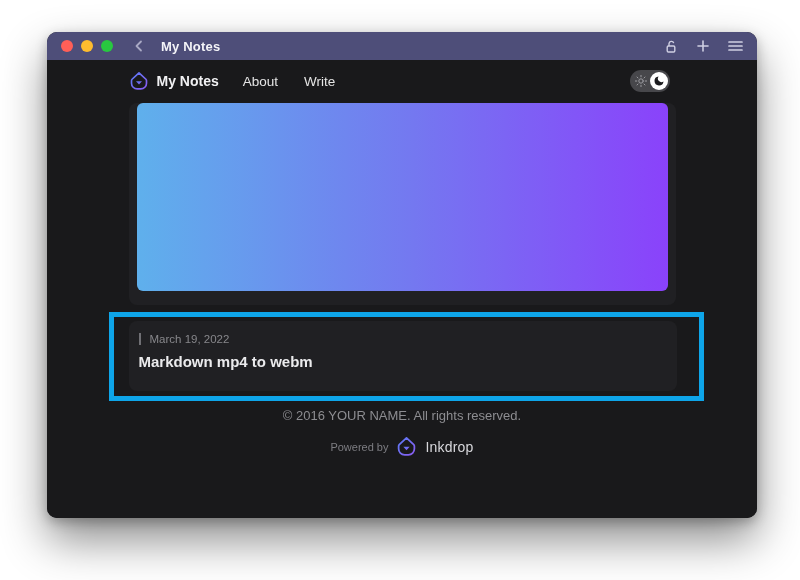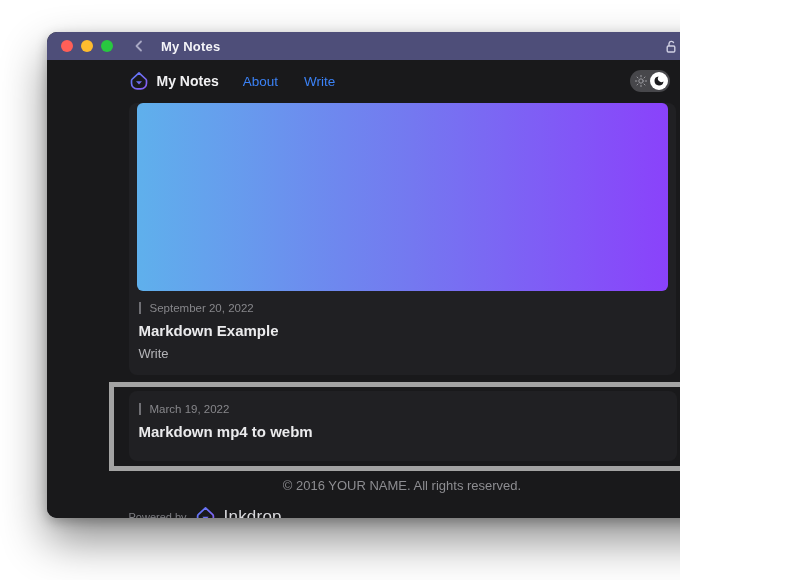--- a/index.html
+++ b/index.html
@@ -1,17 +1,17 @@
 <!DOCTYPE html>
 <html><head>
 <meta charset="utf-8">
 <style>
   * { margin:0; padding:0; box-sizing:border-box; }
   html,body { width:800px; height:580px; background:#ffffff; font-family:"Liberation Sans", sans-serif; }
-  .stage { position:relative; width:680px; height:580px; background:#ffffff; overflow:hidden; }
+  .stage { position:relative; width:800px; height:580px; background:#ffffff; overflow:hidden; }
 
   
   .window {
     position:absolute; left:47px; top:32px; width:710px; height:486px;
     border-radius:10px; background:#19191b; overflow:hidden;
     box-shadow:0 22px 45px rgba(0,0,0,.45), 0 4px 12px rgba(0,0,0,.25);
     display:flex; flex-direction:column;
   }
   .titlebar {
     height:28px; flex:0 0 28px; background:#4e4e79;
@@ -28,21 +28,21 @@
   .tb-icon { display:flex; align-items:center; justify-content:center; width:16px; height:16px; cursor:default; }
 
   
   .page { flex:1; background:#19191b; overflow:hidden; }
   .container { width:547px; margin:0 auto; }
 
   .site-header { height:42px; display:flex; align-items:center; }
   .brand { display:flex; align-items:center; gap:8px; cursor:pointer; }
   .brand-label { font-size:14px; font-weight:bold; color:#f1f1f3; }
   .site-nav { display:flex; gap:26px; margin-left:24px; }
-  .site-nav a { font-size:13.5px; color:#3b82f6; text-decoration:none; cursor:pointer; }
+  .site-nav a { font-size:13.5px; color:#e5e5e5; text-decoration:none; cursor:pointer; }
 
   .theme-toggle {
     margin-left:auto; margin-right:6px; position:relative;
     width:40px; height:22px; border-radius:11px; background:#47474b; cursor:pointer;
     display:flex; align-items:center;
   }
   .theme-toggle .sun { position:absolute; left:5px; top:5px; }
   .theme-toggle .knob {
     position:absolute; right:2px; top:2px; width:18px; height:18px; border-radius:50%;
     background:#ffffff; display:flex; align-items:center; justify-content:center;
@@ -59,30 +59,30 @@
   }
   .meta { padding:0 2px; }
   .date-row { display:flex; align-items:center; gap:9px; margin-top:11px; }
   .date-tick { width:2px; height:12px; background:#6f6f74; }
   .date-text { font-size:11.5px; color:#87878b; }
   .note-title { font-size:15px; font-weight:bold; color:#ebebed; margin-top:8px; }
   .note-excerpt { font-size:13px; color:#b4b4b8; margin-top:7px; }
 
   .highlight-box {
     margin-top:7px; margin-left:-20px; margin-right:-28px;
-    border:5px solid #a3a3a3;
+    border:5px solid #0ea5e9;
     padding:4px 22px 5px 15px;
   }
   .note-card.compact { height:70px; padding:1px 10px 0 10px; }
 
   
   .copyright { margin-top:7px; text-align:center; font-size:13px; color:#8d8d91; }
-  .powered { margin-top:13px; display:flex; align-items:center; gap:8px; }
+  .powered { margin-top:13px; display:flex; align-items:center; justify-content:center; gap:8px; }
   .powered-label { font-size:11px; color:#7d7d82; }
-  .powered-brand { font-size:17px; color:#d8d8dc; letter-spacing:.2px; }
+  .powered-brand { font-size:14px; color:#d8d8dc; letter-spacing:.2px; }
 
   svg { display:block; }
   .defs-holder { position:absolute; width:0; height:0; overflow:hidden; }
 </style>
 </head>
 <body>
 
 <svg class="defs-holder" aria-hidden="true">
   <defs>
     <linearGradient id="dropGrad" x1="0" y1="0" x2="1" y2="1">
@@ -160,28 +160,20 @@
             <span class="knob">
               <svg width="12" height="12" viewBox="0 0 24 24" fill="#1c1c1f">
                   <path d="M21 12.79A9 9 0 1 1 11.21 3 7 7 0 0 0 21 12.79z"></path>
                 </svg>
             </span>
           </div>
         </header>
 
         <article class="note-card first">
           <div class="cover"></div>
-          <div class="meta">
-            <div class="date-row">
-              <span class="date-tick"></span>
-              <span class="date-text">September 20, 2022</span>
-            </div>
-            <h2 class="note-title">Markdown Example</h2>
-            <p class="note-excerpt">Write</p>
-          </div>
         </article>
 
         <div class="highlight-box">
           <article class="note-card compact">
             <div class="date-row">
               <span class="date-tick"></span>
               <span class="date-text">March 19, 2022</span>
             </div>
             <h2 class="note-title">Markdown mp4 to webm</h2>
           </article>

